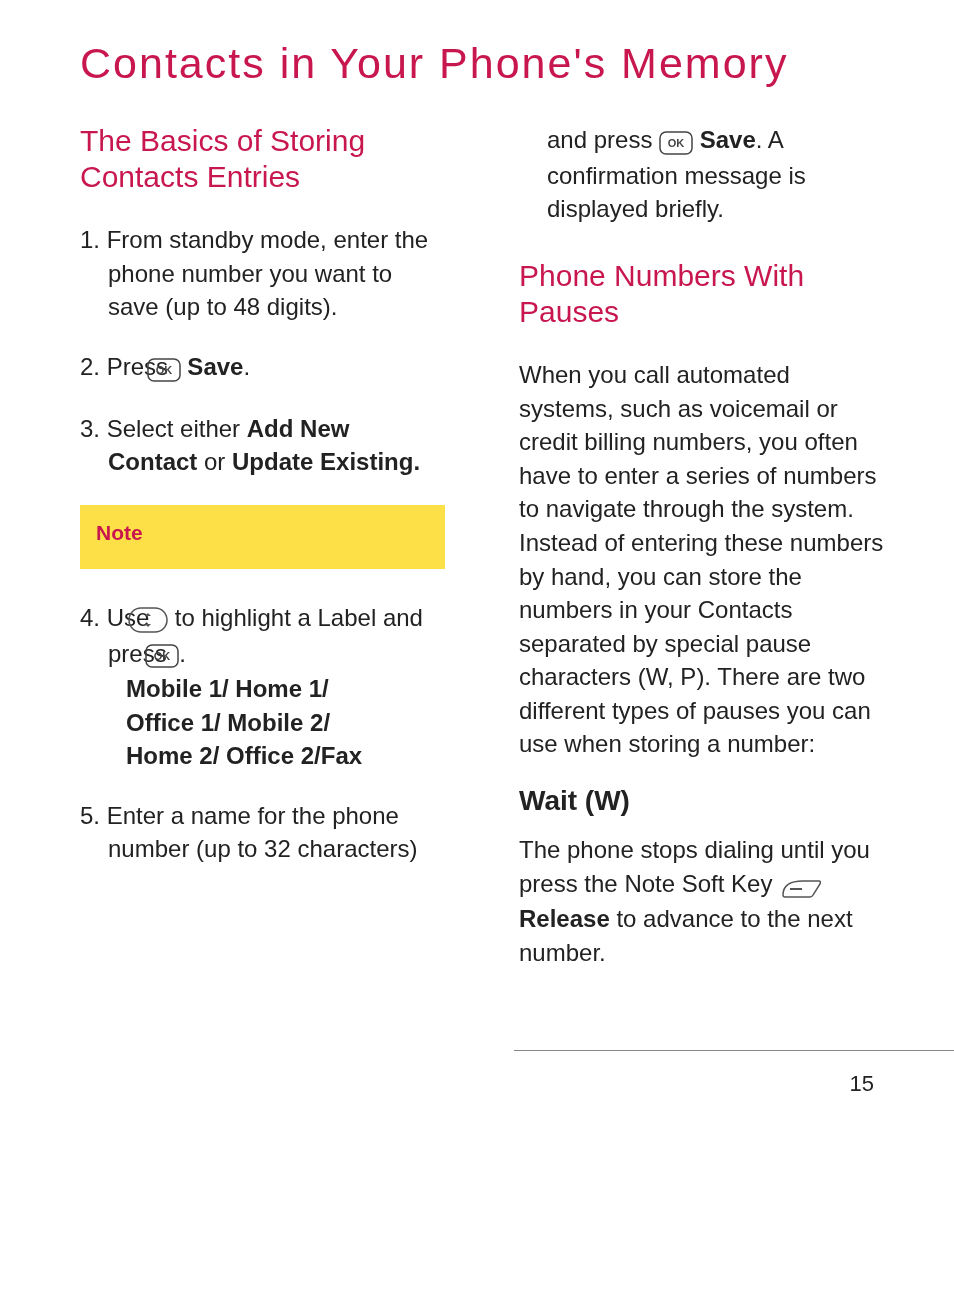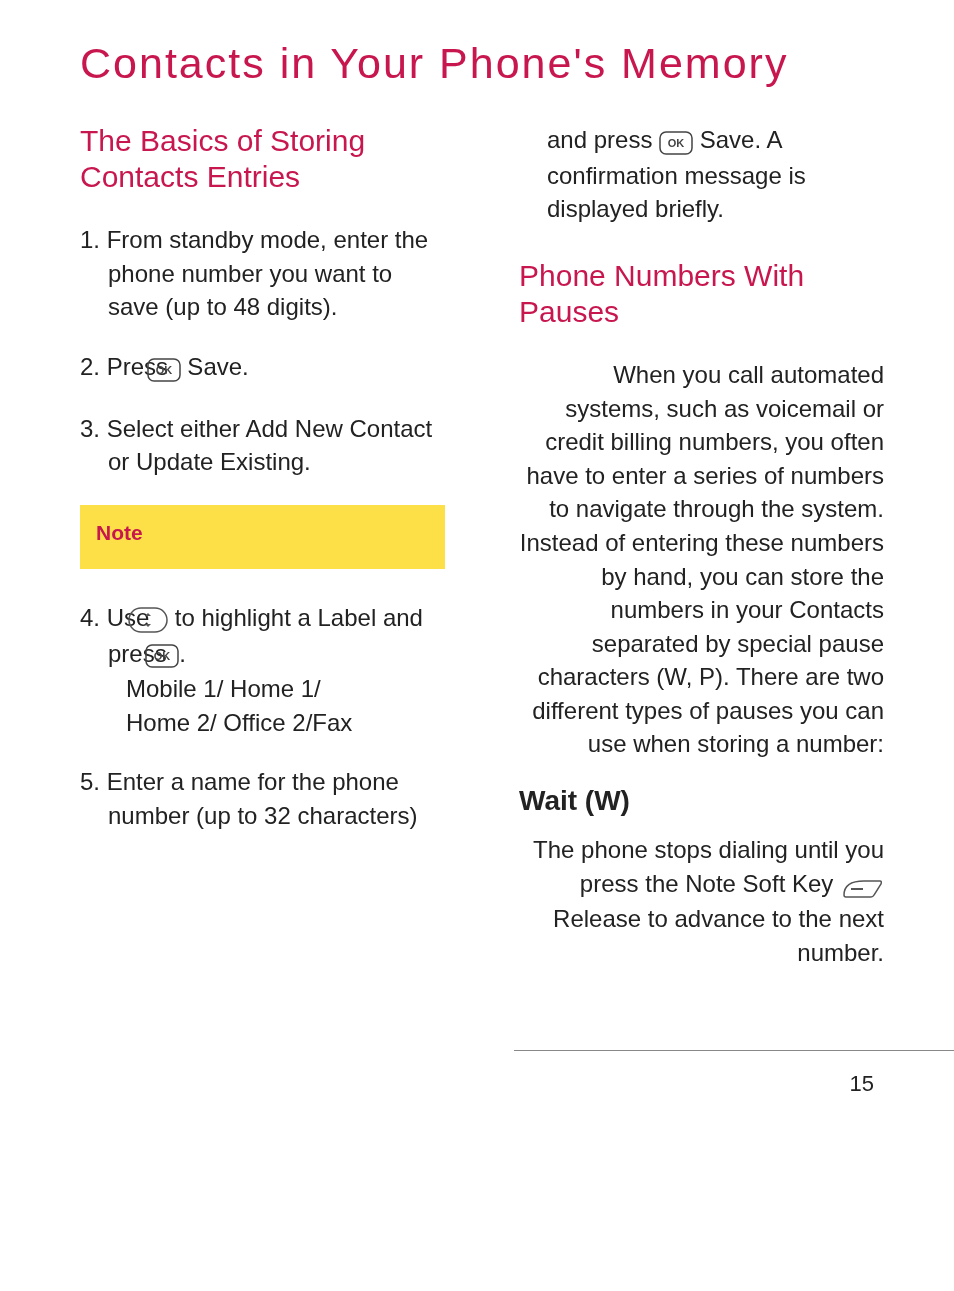--- a/index.html
+++ b/index.html
@@ -59,34 +59,33 @@
   }
   .note-title {
     color: #c8174f;
     font-weight: bold;
     margin-bottom: 4px;
   }
   .para {
     font-size: 24px;
     line-height: 1.4;
     margin: 0 0 24px 0;
-    text-align: right;
   }
   .continuation {
     font-size: 24px;
     line-height: 1.4;
     margin: 0 0 32px 0;
     padding-left: 28px;
   }
   .sub-heading {
     font-size: 28px;
     font-weight: bold;
     margin: 4px 0 16px 0;
   }
-  b { font-weight: normal; }
+  b { font-weight: bold; }
   .ok-icon, .nav-icon, .soft-icon {
     display: inline-block;
     vertical-align: middle;
   }
   .ok-icon svg { width: 34px; height: 24px; vertical-align: -5px; }
   .nav-icon svg { width: 40px; height: 26px; vertical-align: -5px; }
   .soft-icon svg { width: 44px; height: 22px; vertical-align: -5px; }
   .page-number {
     position: absolute;
     bottom: 60px;
@@ -141,20 +140,21 @@
         <span>4.</span>
         <span>Use </span><span class="nav-icon"><svg viewBox="0 0 40 26">
               <rect x="1" y="1" width="38" height="24" rx="12" ry="12" fill="none" stroke="#555" stroke-width="1.5"></rect>
               <path d="M20 6 L17 9 L23 9 Z" fill="#555"></path>
               <path d="M20 20 L17 17 L23 17 Z" fill="#555"></path>
             </svg></span><span> to highlight a Label and press </span><span class="ok-icon"><svg viewBox="0 0 34 24">
               <rect x="1" y="1" width="32" height="22" rx="6" ry="6" fill="none" stroke="#444" stroke-width="1.5"></rect>
               <text x="17" y="16" text-anchor="middle" font-size="11" font-family="Arial" fill="#444" font-weight="bold">OK</text>
             </svg></span><span>.</span>
         <span class="indent-block"><b>Mobile 1/ Home 1/</b></span>
+        <span class="indent-block"><b>Office 1/ Mobile 2/</b></span>
         <span class="indent-block"><b>Home 2/ Office 2/Fax</b></span>
       </div>
 
       <p class="step">
         <span>5.</span>
         <span>Enter a name for the phone number (up to 32 characters)</span>
       </p>
 
     </div>
 

